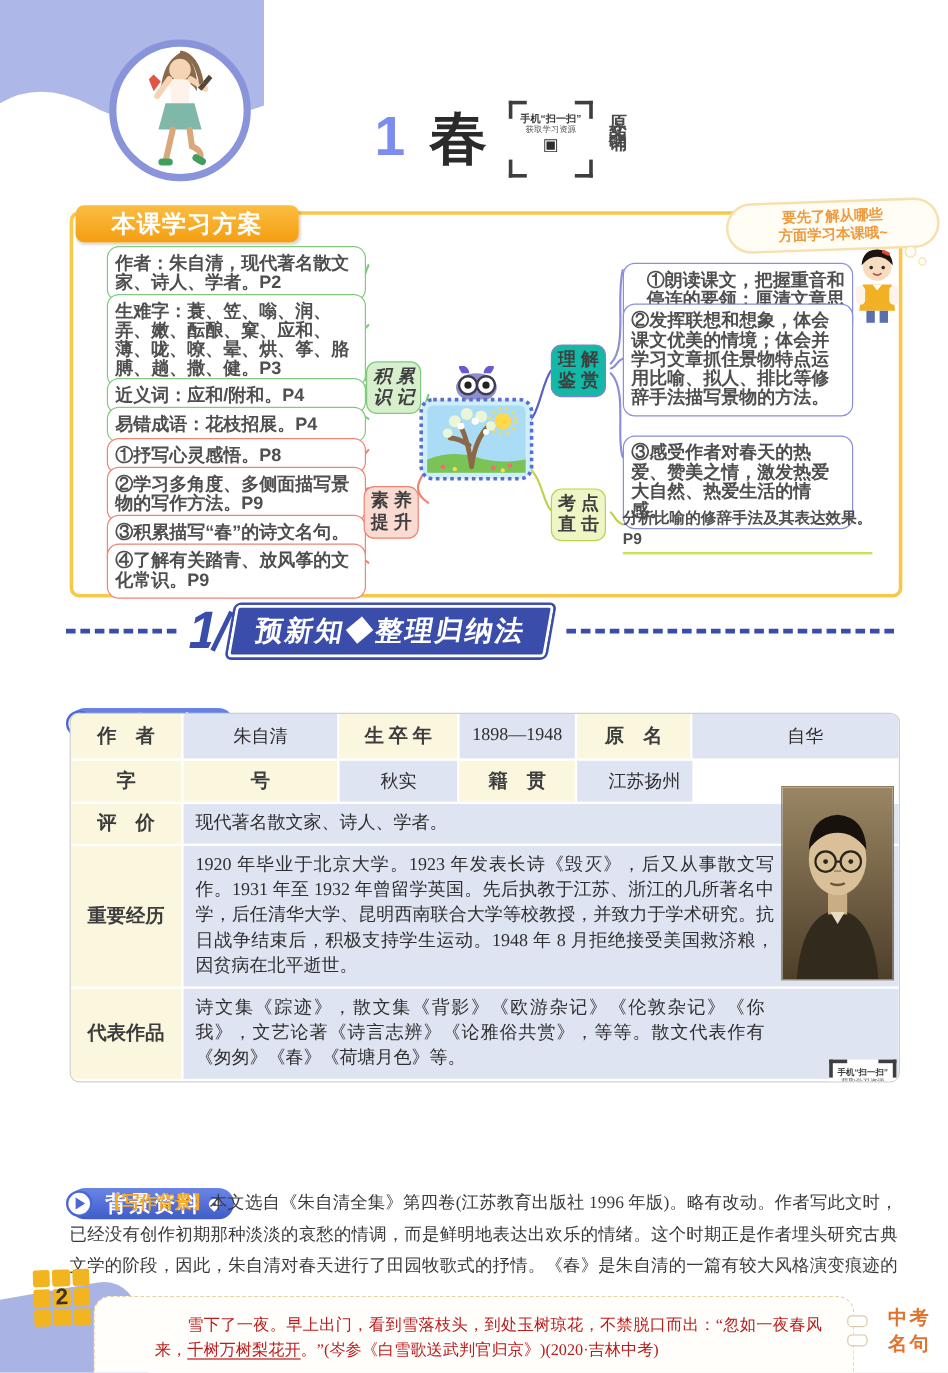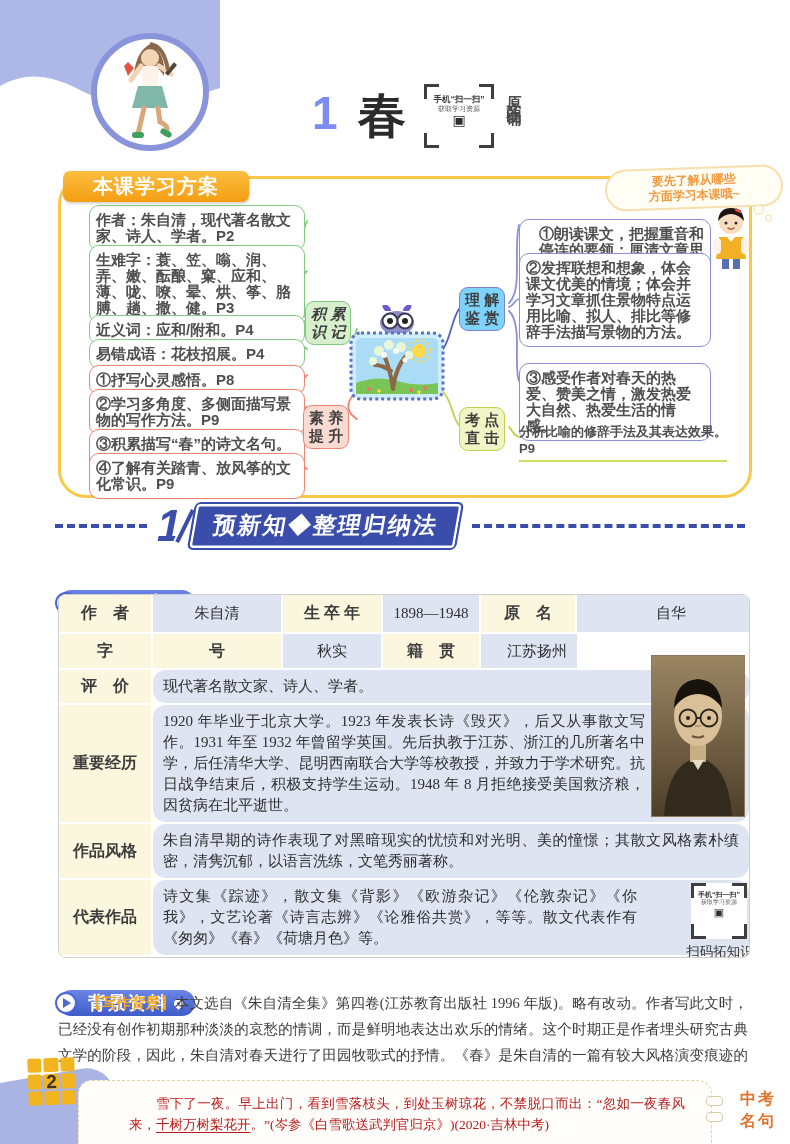--- a/index.html
+++ b/index.html
@@ -25,36 +25,36 @@
   .qr .l2{font-size:7px;color:#555;line-height:9px;}
   .qr .ic{font-size:14px;line-height:15px;color:#2e2e2e;}
   .qr.small .l1{margin-top:8px;font-size:7px;line-height:8px;}
   .qr.small .l2{font-size:6px;line-height:7px;}
   .qr.small .ic{font-size:11px;line-height:12px;}
   #qr-top{left:424px;top:84px;width:70px;height:64px;}
   .vert-label{position:absolute;writing-mode:vertical-rl;font-size:15px;font-weight:600;color:#4a4a4a;letter-spacing:5px;}
   #audio-label{left:504px;top:84px;height:70px;}
 
   
-  #mindmap{left:58px;top:176px;width:688px;height:316px;border:3px solid #f8c84a;border-radius:28px;}
+  #mindmap{left:58px;top:176px;width:688px;height:316px;border:3px solid #f8c84a;border-radius:8px;}
   #mm-header{position:absolute;left:2px;top:-8px;width:186px;height:31px;border-radius:7px;
              background:linear-gradient(180deg,#fbbd41,#f59e12);color:#fff;font-size:20px;font-weight:bold;
              display:flex;align-items:center;justify-content:center;letter-spacing:1px;
              box-shadow:1px 2px 2px rgba(0,0,0,.15);}
   .mm-item{position:absolute;left:28px;width:216px;background:#fff;border-radius:10px;
            border:1.6px solid #82ca82;padding:6px 6px;font-size:15px;line-height:16px;
            font-weight:bold;color:#4f4f4f;box-sizing:border-box;}
   .mm-item.red{border-color:#ee8472;}
   .mm-item.right{left:458px;width:192px;border-color:#8a8fd8;}
   .mm-node{position:absolute;border-radius:9px;text-align:center;font-size:15px;line-height:18px;
            font-weight:bold;color:#3f3f3f;padding:3px 5px;}
   .mm-node span{display:block;}
   #node-jilei{left:244px;top:122px;background:#d7efcc;border:1.6px solid #7ecb7e;font-style:italic;}
   #node-suyang{left:242px;top:226px;background:#fadbd2;border:1.6px solid #ee8472;}
-  #node-lijie{left:398px;top:108px;background:#7dd3fc;border:1.6px solid #7d82cc;text-align:right;}
+  #node-lijie{left:398px;top:108px;background:#14b8a6;border:1.6px solid #7d82cc;text-align:right;}
   #node-kaodian{left:398px;top:228px;background:#eff5c4;border:1.6px solid #bcd34b;}
   #kd-text{position:absolute;left:458px;top:244px;width:208px;font-size:13px;line-height:17px;
            font-weight:bold;color:#4f4f4f;border-bottom:2px solid #cde05a;padding-bottom:3px;}
   #bubble{position:absolute;left:544px;top:-12px;width:162px;background:#fffdf4;border:2px solid #f7dfae;
           border-radius:22px;padding:4px 6px;text-align:center;font-size:12px;line-height:15px;
           font-weight:bold;color:#f09a3e;transform:rotate(-2deg);}
   #bubble i{position:absolute;background:#fffdf4;border:1.5px solid #f7dfae;border-radius:50%;}
   #bubble .d1{width:8px;height:8px;right:18px;bottom:-10px;}
   #bubble .d2{width:5px;height:5px;right:10px;bottom:-17px;}
   #kid{position:absolute;left:644px;top:26px;}
@@ -89,21 +89,21 @@
                  overflow:hidden;background:#fff;}
   .trow{display:grid;border-bottom:2.5px solid #fff;}
   .trow:last-child{border-bottom:none;}
   .cols6{grid-template-columns:94px 130px 100px 98px 96px 1fr;}
   .wide{grid-template-columns:94px 1fr;}
   .cell{display:flex;align-items:center;justify-content:center;box-sizing:border-box;
         font-family:"Liberation Serif",serif;}
   .cell.lab{background:#fbf7df;font-size:16px;font-weight:bold;color:#3d3d3d;border-right:2.5px solid #fff;}
   .cell.val{background:#dfe4f3;font-size:15px;color:#2f2f2f;border-right:2.5px solid #fff;}
   .cell.val:last-child{border-right:none;padding-left:16px;}
-  .cell.val.long{display:block;text-align:justify;padding:6px 10px;line-height:21px;border-radius:13px;}
+  .cell.val.long{display:block;text-align:justify;padding:6px 10px;line-height:21px;}
   .tr1{height:37px;}.tr2{height:34px;}
   .r3{min-height:33px;}
   .pr-photo{padding-right:104px !important;}
   .pr-qr{padding-right:112px !important;}
   #author-photo{position:absolute;right:4px;top:60px;border:1px solid #8d7a58;}
   #qr-know{left:632px;top:288px;width:56px;height:56px;}
   #qr-know-cap{position:absolute;left:596px;top:348px;width:130px;text-align:center;font-size:13.5px;
                color:#333;font-family:"Liberation Serif",serif;}
 
   
@@ -314,24 +314,20 @@
     </div>
     <div class="trow wide r3">
       <div class="cell lab">评　价</div>
       <div class="cell val long pr-photo">现代著名散文家、诗人、学者。</div>
     </div>
     <div class="trow wide">
       <div class="cell lab">重要经历</div>
       <div class="cell val long pr-photo">1920 年毕业于北京大学。1923 年发表长诗《毁灭》，后又从事散文写作。1931 年至 1932 年曾留学英国。先后执教于江苏、浙江的几所著名中学，后任清华大学、昆明西南联合大学等校教授，并致力于学术研究。抗日战争结束后，积极支持学生运动。1948 年 8 月拒绝接受美国救济粮，因贫病在北平逝世。</div>
     </div>
     <div class="trow wide">
-      <div class="cell lab">作品风格</div>
-      <div class="cell val long">朱自清早期的诗作表现了对黑暗现实的忧愤和对光明、美的憧憬；其散文风格素朴缜密，清隽沉郁，以语言洗练，文笔秀丽著称。</div>
-    </div>
-    <div class="trow wide">
       <div class="cell lab">代表作品</div>
       <div class="cell val long pr-qr">诗文集《踪迹》，散文集《背影》《欧游杂记》《伦敦杂记》《你我》，文艺论著《诗言志辨》《论雅俗共赏》，等等。散文代表作有《匆匆》《春》《荷塘月色》等。</div>
     </div>
 
     <svg id="author-photo" width="92" height="160" viewBox="0 0 92 160">
       <defs>
           <linearGradient id="pbg" x1="0" y1="0" x2="0" y2="1">
         <stop offset="0" stop-color="#9a8663"></stop>
             <stop offset="1" stop-color="#4e3f2a"></stop>
       </linearGradient>

